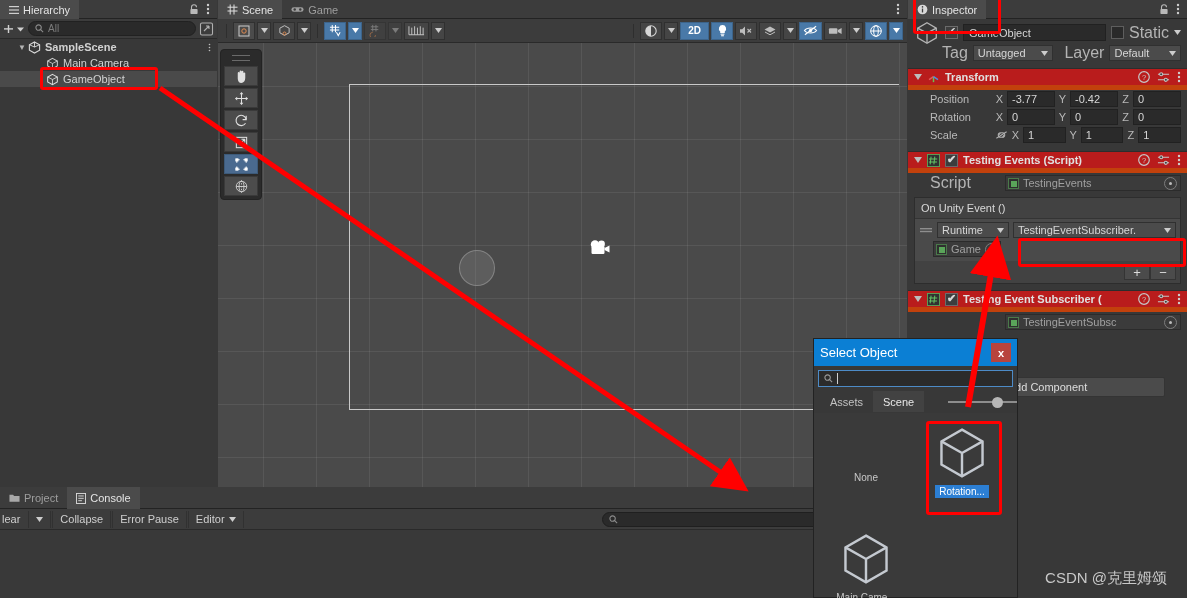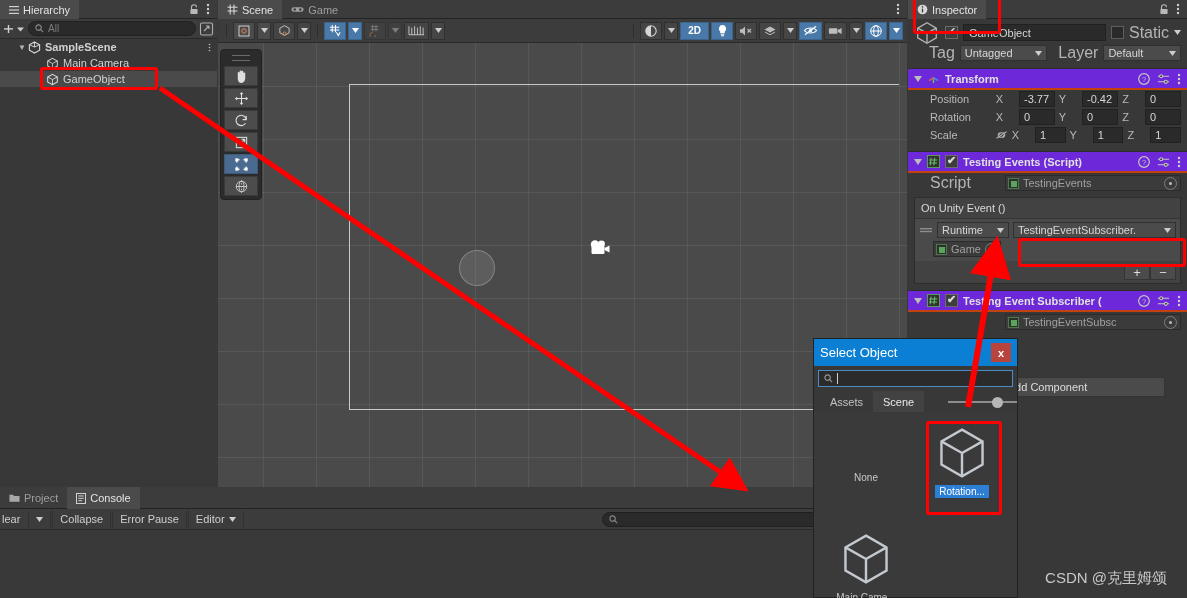--- a/index.html
+++ b/index.html
@@ -119,30 +119,30 @@
   .chk.on::after{ content:"✔"; position:absolute; left:1px; top:-2px; font-size:11px; color:#d8d8d8; }
   .row2 { display: flex; align-items: center; height: 20px; padding: 1px 6px; gap: 5px; }
   .lbl { color: #b4b4b4; font-size: 16px; }
   .dd {
     height: 16px; background: #4b4b4b; border: 1px solid #303030;
     display: flex; align-items: center; padding: 0 4px; color: #d6d6d6;
     font-size: 11px; justify-content: space-between; gap: 5px;
   }
   .comp-hdr {
     display: flex; align-items: center; height: 22px; gap: 5px;
-    background: #6d28d9; border-top: 1px solid #2d2d2d; border-bottom:2px solid #c2410c;
+    background: #b91c1c; border-top: 1px solid #2d2d2d; border-bottom:5px solid #c2410c;
     padding: 0 6px; margin-top: 5px; font-weight: bold; color: #e0e0e0; font-size: 11px;
   }
   .comp-hdr .sp { margin-left: auto; display: flex; align-items: center; gap: 7px; font-weight: normal; }
   .vec-row { display: flex; align-items: center; height: 18px; padding: 1px 6px 1px 22px; gap: 2px; font-size: 11px; }
   .vec-row .vlbl { width: 62px; color: #b9b9b9; }
   .axis { width: 11px; text-align: center; color: #b9b9b9; }
   .numf {
     flex: 1; height: 16px; background: #2a2a2a; border: 1px solid #212121;
-    display: flex; align-items: center; padding: 0 4px; color: #d6d6d6; min-width: 0; margin-left: 12px;
+    display: flex; align-items: center; padding: 0 4px; color: #d6d6d6; min-width: 0;
   }
   .objfield {
     flex:1; height:16px; background:#3b3b3b; border:1px solid #2b2b2b;
     display:flex; align-items:center; gap:4px; padding:0 2px; color:#a0a0a0; font-size:11px;
     overflow:hidden; white-space:nowrap;
   }
   .scriptbox { width:11px; height:11px; background:#2f2f2f; border:1px solid #4a7a4a; display:inline-block;
                position:relative; flex:none; }
   .scriptbox::after{ content:""; position:absolute; left:2px; top:2px; width:6px; height:6px; background:#5aa55a; }
   .dotbtn { width:13px; height:13px; border-radius:50%; border:1px solid #7d7d7d; flex:none; position:relative; }
@@ -591,21 +591,21 @@
         <div class="nmfield">GameObject</div>
         <div class="chk"></div>
         <span class="lbl">Static</span>
         <span class="icn">
           <svg width="7" height="5" viewBox="0 0 7 5">
               <path d="M0 0 L7 0 L3.5 5z" fill="#cdcdcd"></path>
             </svg>
         </span>
       </div>
 
-      <div class="row2" style="padding-left:21px;">
+      <div class="row2" style="padding-left:34px;">
         <span class="lbl">Tag</span>
         <div class="dd" style="width:88px;">
           <span>Untagged</span>
           <svg width="7" height="5" viewBox="0 0 7 5">
               <path d="M0 0 L7 0 L3.5 5z" fill="#cdcdcd"></path>
             </svg>
         </div>
         <span class="lbl" style="margin-left:6px;">Layer</span>
         <div class="dd" style="width:78px;">
           <span>Default</span>

